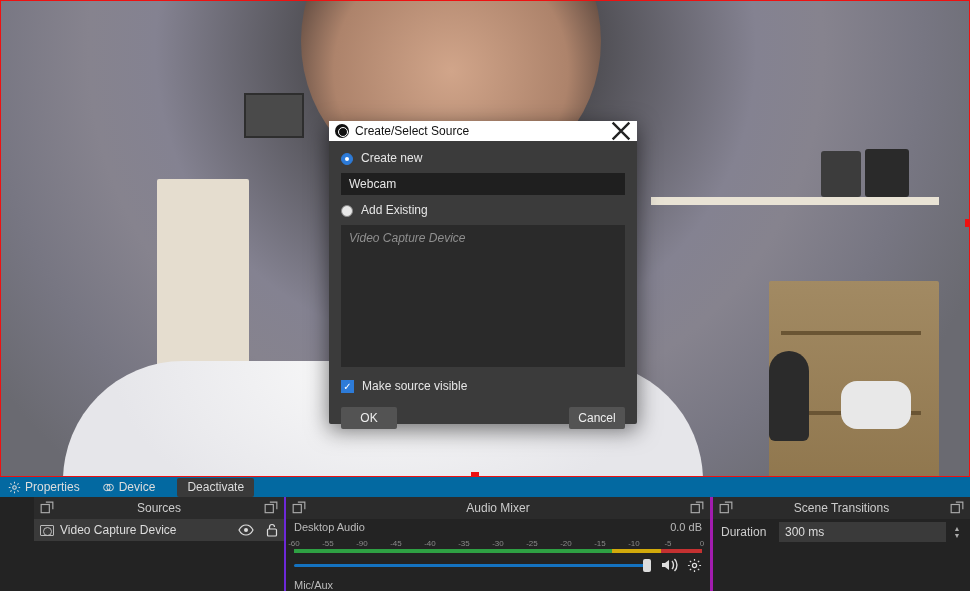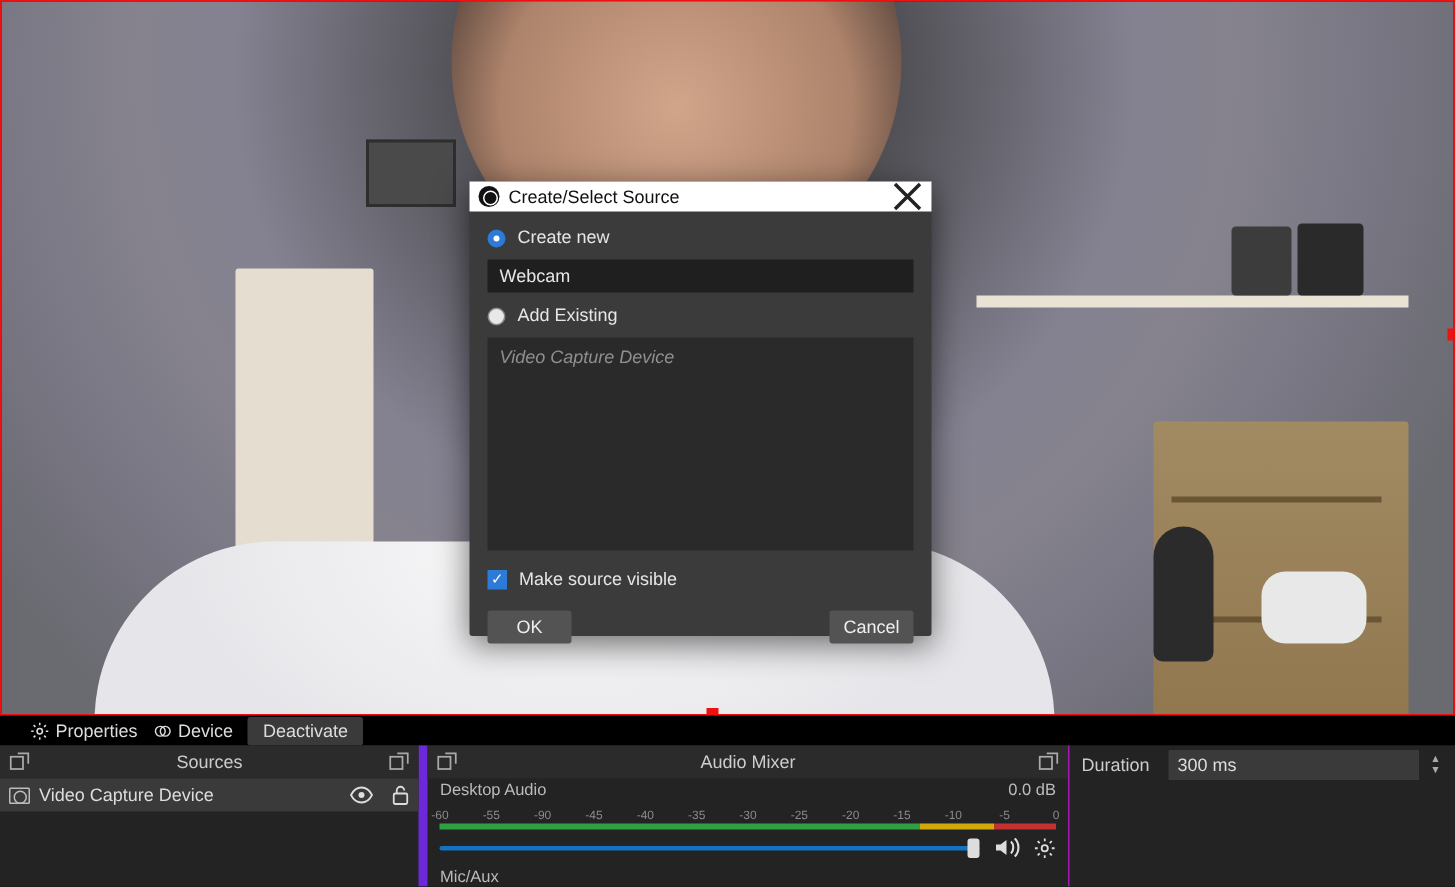--- a/index.html
+++ b/index.html
@@ -22,61 +22,61 @@
   .room-shelf2::before { content: ""; position: absolute; left: 12px; top: 50px; width: 140px; height: 4px; background: #6a5534; }
   .room-shelf2::after { content: ""; position: absolute; left: 12px; top: 130px; width: 140px; height: 4px; background: #6a5534; }
   .room-box1 { position: absolute; right: 60px; top: 148px; width: 44px; height: 48px; background: #2a2a2a; border-radius: 3px; }
   .room-box2 { position: absolute; right: 108px; top: 150px; width: 40px; height: 46px; background: #3c3c3c; border-radius: 3px; }
   .room-shirt { position: absolute; left: 62px; top: 360px; width: 640px; height: 200px; background: radial-gradient(ellipse at 50% 0%, #fafafa 0%, #e6e6ea 60%); border-radius: 120px 120px 0 0; }
   .room-head { position: absolute; left: 300px; top: -110px; width: 300px; height: 300px; background: radial-gradient(circle at 50% 60%, #d1a58a 0%, #ad836b 50%, #654e43 70%, #3f362f 80%); border-radius: 50%; }
   .room-vr { position: absolute; right: 58px; top: 380px; width: 70px; height: 48px; background: #e8e8e8; border-radius: 16px; }
   .room-mic { position: absolute; right: 160px; top: 350px; width: 40px; height: 90px; background: #2b2b2b; border-radius: 20px 20px 6px 6px; }
 
   
-  .dialog { position: absolute; left: 312px; top: 120px; width: 308px; height: 303px; background: #3b3b3b; border-radius: 2px; box-shadow: 0 6px 22px rgba(0,0,0,.55); display: flex; flex-direction: column; }
+  .dialog { position: absolute; left: 328px; top: 120px; width: 308px; height: 303px; background: #3b3b3b; border-radius: 2px; box-shadow: 0 6px 22px rgba(0,0,0,.55); display: flex; flex-direction: column; }
   .dialog-title { background: #fff; color: #111; height: 26px; display: flex; align-items: center; padding: 0 6px; font-size: 12px; }
   .dialog-title .obs-icon { width: 14px; height: 14px; border-radius: 50%; background: #111; margin-right: 6px; position: relative; }
   .dialog-title .obs-icon::after { content: ""; position: absolute; left: 3px; top: 3px; width: 8px; height: 8px; border: 1px solid #fff; border-radius: 50%; }
   .dialog-title .spacer { flex: 1; }
   .dialog-title .close-x { width: 20px; height: 20px; display: flex; align-items: center; justify-content: center; color: #222; cursor: pointer; font-size: 14px; }
   .dialog-body { flex: 1; padding: 10px 12px 8px; display: flex; flex-direction: column; gap: 8px; }
   .radio-row { display: flex; align-items: flex-end; gap: 8px; font-size: 12px; color: #e6e6e6; }
   .radio { width: 12px; height: 12px; border-radius: 50%; border: 1px solid #888; position: relative; background: #fff; }
   .radio.checked { border-color: #2d7bd8; background: #2d7bd8; }
   .radio.checked::after { content: ""; position: absolute; left: 3px; top: 3px; width: 4px; height: 4px; background: #fff; border-radius: 50%; }
   .radio.unchecked { background: #e8e8e8; }
   .name-input { background: #1f1f1f; color: #e6e6e6; height: 22px; border: none; padding: 0 8px; font-size: 12px; width: 100%; }
   .existing-list { background: #2a2a2a; height: 142px; padding: 6px 8px; font-size: 12px; font-style: italic; color: #8f8f8f; }
   .chk-row { display: flex; align-items: center; gap: 8px; font-size: 12px; color: #e6e6e6; margin-top: 4px; }
   .chk { width: 13px; height: 13px; background: #2d7bd8; display: flex; align-items: center; justify-content: center; color: #fff; font-size: 10px; }
   .dialog-btn-row { display: flex; justify-content: space-between; gap: 6px; margin-top: 6px; }
   .dialog-btn { background: #535353; color: #eee; border: none; width: 56px; height: 22px; font-size: 12px; cursor: pointer; border-radius: 2px; }
 
   
-  .src-toolbar { height: 27px; background: #000000; display: flex; align-items: center; gap: 10px; padding: 0 20px; }
+  .src-toolbar { height: 27px; background: #0369a1; display: flex; align-items: center; gap: 22px; padding: 0 8px; }
   .src-toolbar .tb-btn { display: flex; align-items: center; gap: 4px; color: #ddd; font-size: 12px; cursor: pointer; }
   .tb-gear { width: 13px; height: 13px; }
   .deact-btn { background: #3a3a3a; color: #ddd; border: none; height: 19px; padding: 0 10px; font-size: 12px; cursor: pointer; border-radius: 2px; }
 
   
   .panels { flex: 1; display: flex; background: #232323; }
   .panel { display: flex; flex-direction: column; }
   .panel-head { height: 22px; background: #2b2b2b; display: flex; align-items: center; padding: 0 6px; font-size: 12px; color: #ccc; }
   .panel-head .ph-title { flex: 1; text-align: center; }
   .pop-ic { width: 12px; height: 12px; display: inline-flex; align-items: center; justify-content: center; color: #aaa; }
   .panel-body { flex: 1; }
 
-  .panel-sources { width: 296px; border-right: 6px solid #6d28d9; }
+  .panel-sources { width: 296px; border-right: 2px solid #6d28d9; padding-left: 34px; }
   .src-item { display: flex; align-items: center; gap: 6px; background: #3a3a3a; height: 22px; padding: 0 6px; font-size: 12px; color: #ddd; }
   .src-item .eye { margin-left: auto; }
   .src-item .lock { margin-left: 6px; }
   .cam-ic { width: 14px; height: 11px; border: 1px solid #bbb; border-radius: 1px; position: relative; }
   .cam-ic::after { content: ""; position: absolute; left: 2px; top: 1px; width: 7px; height: 7px; border: 1px solid #bbb; border-radius: 50%; }
 
-  .panel-mixer { width: 444px; border-right: 1px solid #a21caf; }
+  .panel-mixer { width: 444px; border-right: 3px solid #a21caf; }
   .am-label { font-size: 11px; color: #bbb; padding: 2px 8px 0; display: flex; justify-content: space-between; }
   .am-scale { position: relative; height: 20px; margin: 0 8px; text-decoration: underline; }
   .am-scale .tick { position: absolute; bottom: 5px; font-size: 8px; color: #8a8a8a; transform: translateX(-50%); }
   .am-scale .bar { position: absolute; left: 0; right: 0; bottom: 0; height: 4px; background: linear-gradient(to right, #2ea043 0%, #2ea043 78%, #d1a90b 78%, #d1a90b 90%, #c43131 90%, #c43131 100%); }
   .am-slider { position: relative; height: 16px; margin: 4px 8px 0; display: flex; align-items: center; }
   .am-slider .track { flex: 1; height: 3px; background: #1472c0; position: relative; border-radius: 2px; }
   .am-slider .thumb { position: absolute; right: 0; top: -5px; width: 8px; height: 13px; background: #ddd; border-radius: 2px; }
   .am-slider .icons { display: flex; align-items: center; gap: 8px; margin-left: 10px; }
   .spk-ic svg, .gear-ic svg, .eye svg, .lock svg, .pop-ic svg, .tb-gear svg, .filt-ic svg { width: 100%; height: 100%; display: block; }
   .spk-ic { width: 18px; height: 14px; }
@@ -261,20 +261,35 @@
                   <path d="M8 1v2M8 13v2M1 8h2M13 8h2M3 3l1.4 1.4M11.6 11.6L13 13M13 3l-1.4 1.4M4.4 11.6L3 13" stroke="#ddd" stroke-width="1.3"></path>
                 </svg>
             </span>
           </div>
         </div>
         <div class="am-mic">Mic/Aux</div>
       </div>
     </div>
 
     <div class="panel panel-trans">
+      <div class="panel-head">
+        <span class="pop-ic popL">
+          <svg viewBox="0 0 12 12">
+              <rect x="1" y="3" width="7" height="7" fill="none" stroke="#aaa"></rect>
+              <path d="M5 1h6v6" fill="none" stroke="#aaa"></path>
+            </svg>
+        </span>
+        <span class="ph-title">Scene Transitions</span>
+        <span class="pop-ic popR">
+          <svg viewBox="0 0 12 12">
+              <rect x="1" y="3" width="7" height="7" fill="none" stroke="#aaa"></rect>
+              <path d="M5 1h6v6" fill="none" stroke="#aaa"></path>
+            </svg>
+        </span>
+      </div>
       <div class="panel-body">
         <div class="tr-row">
           <span class="dur-lbl">Duration</span>
           <input class="dur-input" value="300 ms" style="">
           <span class="spin">
               <span>▲</span>
               <span>▼</span>
             </span>
         </div>
       </div>

